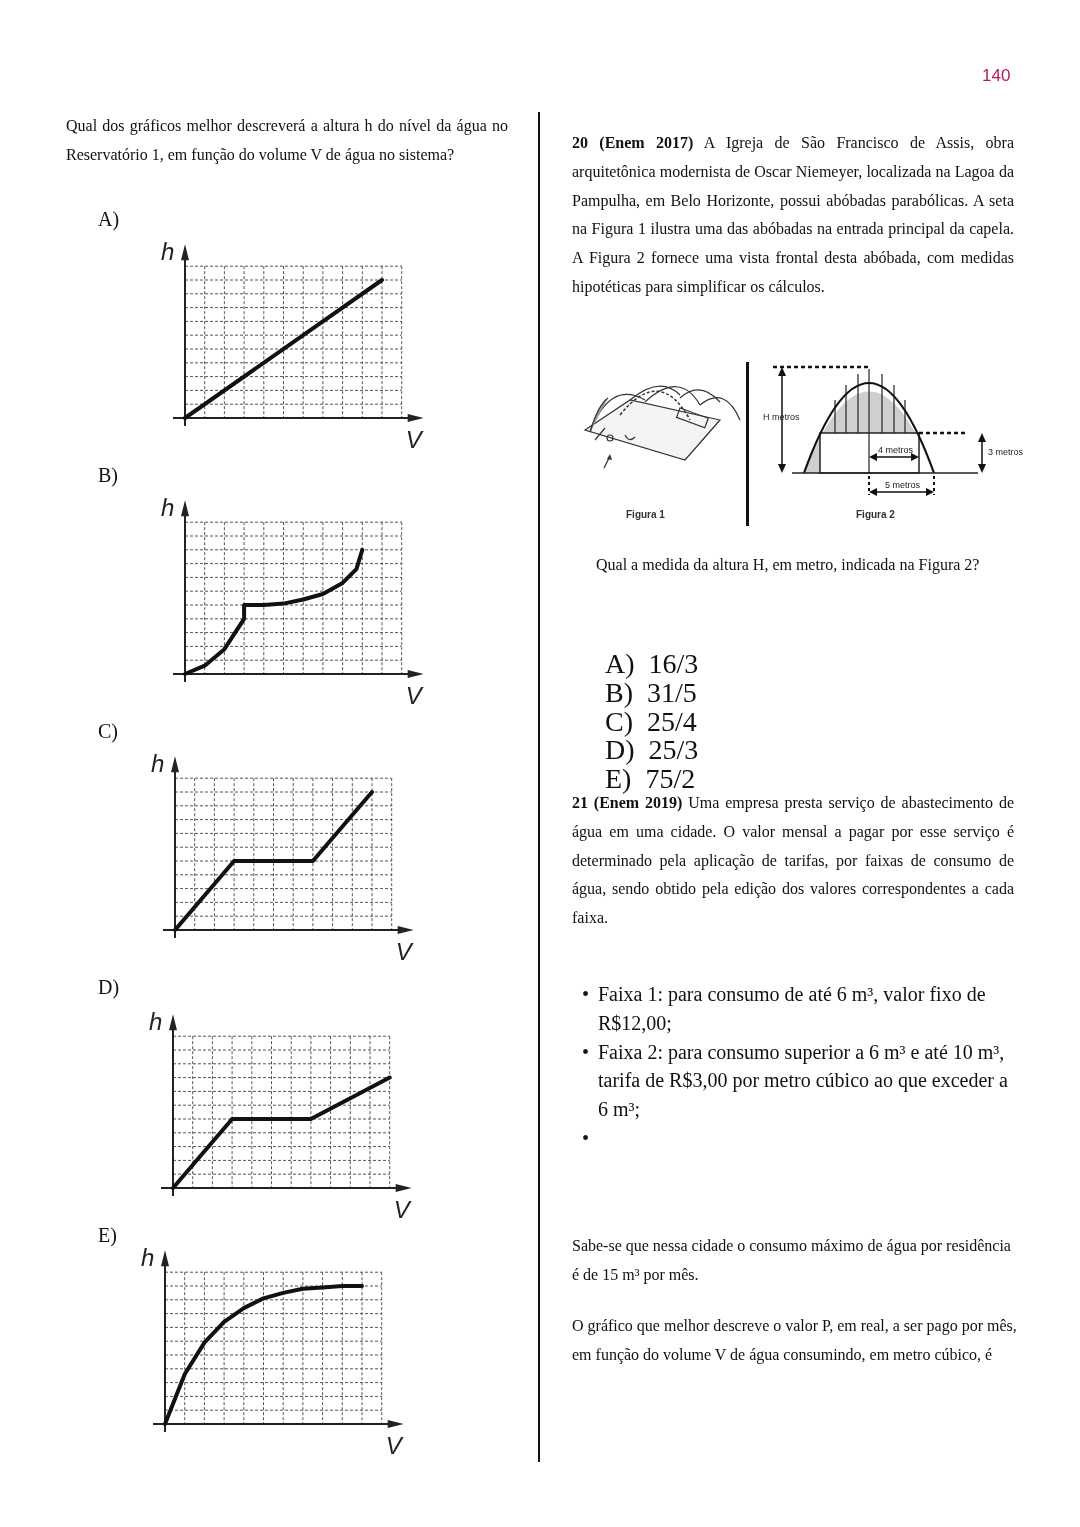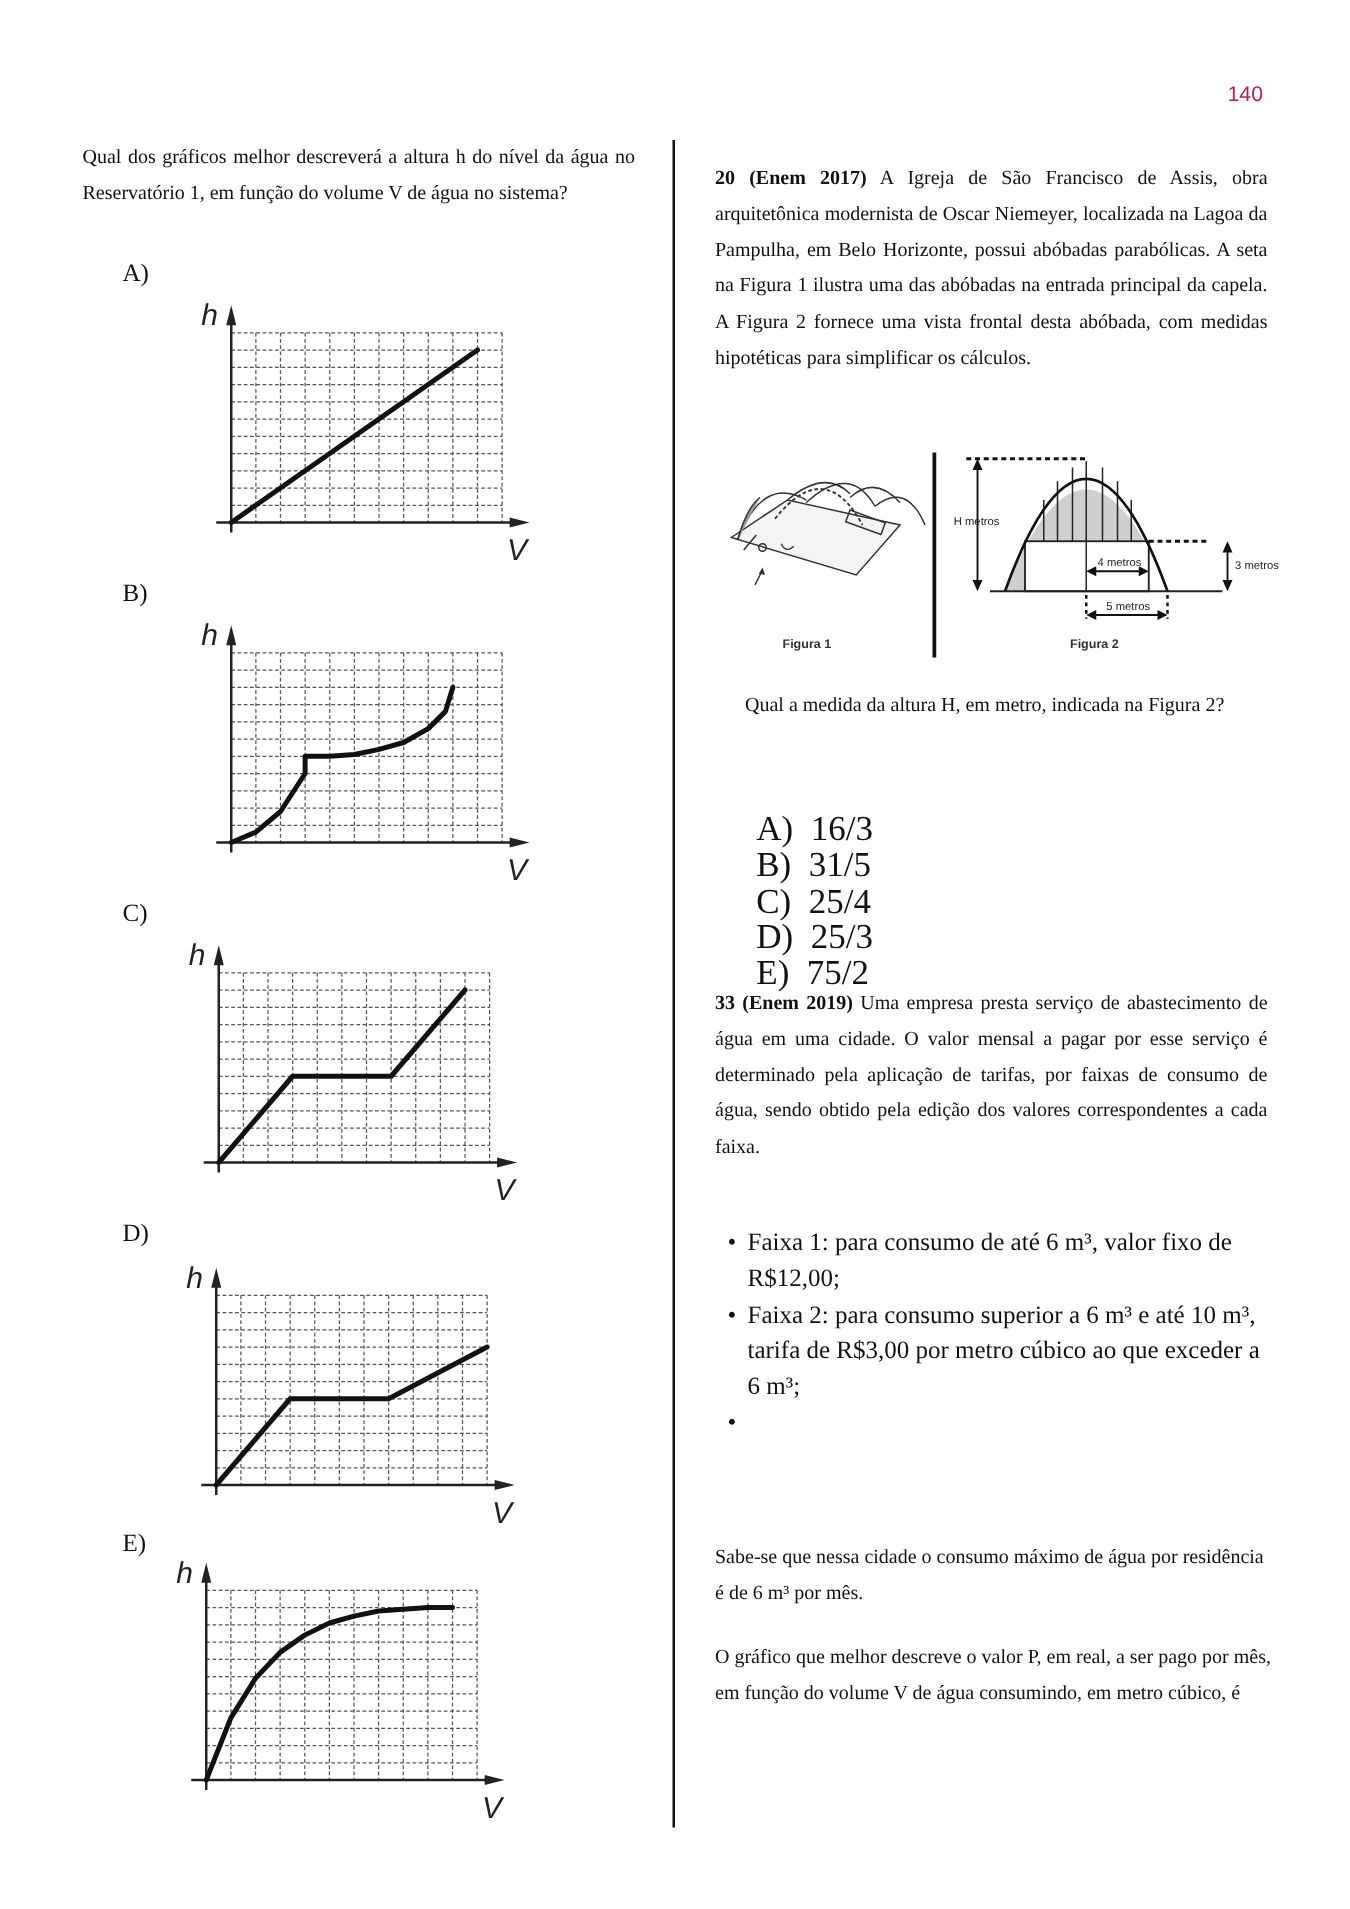--- a/index.html
+++ b/index.html
@@ -281,22 +281,22 @@
 <p class="para left" style="position:absolute;left:572px;top:551px;width:445px;margin-left:24px;">Qual a medida da altura H, em metro, indicada na Figura 2?</p>
 
 <div class="answers">
   <div><span>A)</span>  <span>16/3</span></div>
   <div><span>B)</span>  <span>31/5</span></div>
   <div><span>C)</span>  <span>25/4</span></div>
   <div><span>D)</span>  <span>25/3</span></div>
   <div><span>E)</span>  <span>75/2</span></div>
 </div>
 
-<p class="para" style="position:absolute;left:572px;top:789px;width:442px;"><span class="bold">33 (Enem 2019)</span><span> Uma empresa presta serviço de abastecimento de água em uma cidade. O valor mensal a pagar por esse serviço é determinado pela aplicação de tarifas, por faixas de consumo de água, sendo obtido pela edição dos valores correspondentes a cada faixa.</span></p>
+<p class="para" style="position:absolute;left:572px;top:789px;width:442px;"><span class="bold">21 (Enem 2019)</span><span> Uma empresa presta serviço de abastecimento de água em uma cidade. O valor mensal a pagar por esse serviço é determinado pela aplicação de tarifas, por faixas de consumo de água, sendo obtido pela edição dos valores correspondentes a cada faixa.</span></p>
 
 <div class="bullets">
   <div class="bullet"><span class="dot">•</span><span>Faixa 1: para consumo de até 6 m³, valor fixo de R$12,00;</span></div>
   <div class="bullet"><span class="dot">•</span><span>Faixa 2: para consumo superior a 6 m³ e até 10 m³, tarifa de R$3,00 por metro cúbico ao que exceder a 6 m³;</span></div>
   <div class="bullet"><span class="dot">•</span></div>
 </div>
 
-<p class="para left" style="position:absolute;left:572px;top:1232px;width:445px;">Sabe-se que nessa cidade o consumo máximo de água por residência é de 6 m³ por mês.</p>
+<p class="para left" style="position:absolute;left:572px;top:1232px;width:445px;">Sabe-se que nessa cidade o consumo máximo de água por residência é de 15 m³ por mês.</p>
 <p class="para left" style="position:absolute;left:572px;top:1312px;width:445px;">O gráfico que melhor descreve o valor P, em real, a ser pago por mês, em função do volume V de água consumindo, em metro cúbico, é</p>
 
 </body></html>

